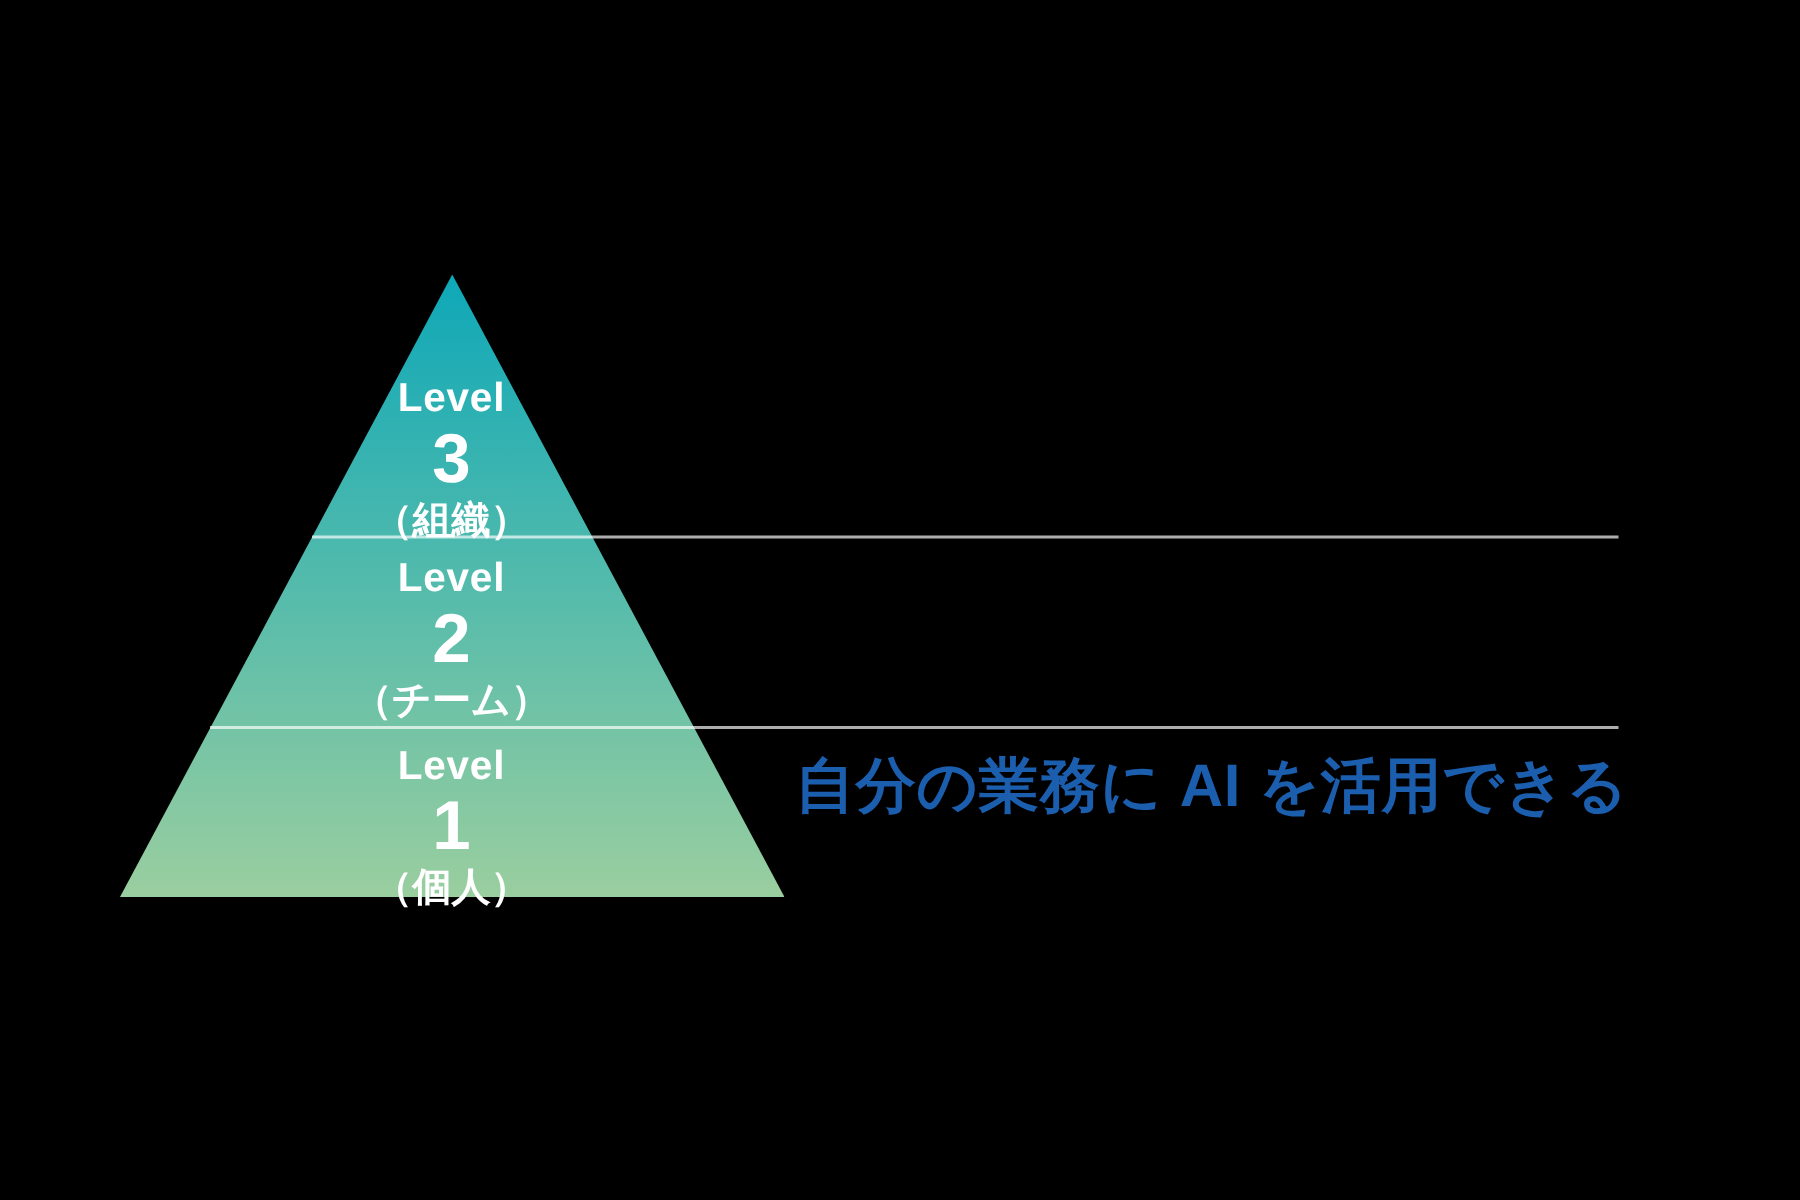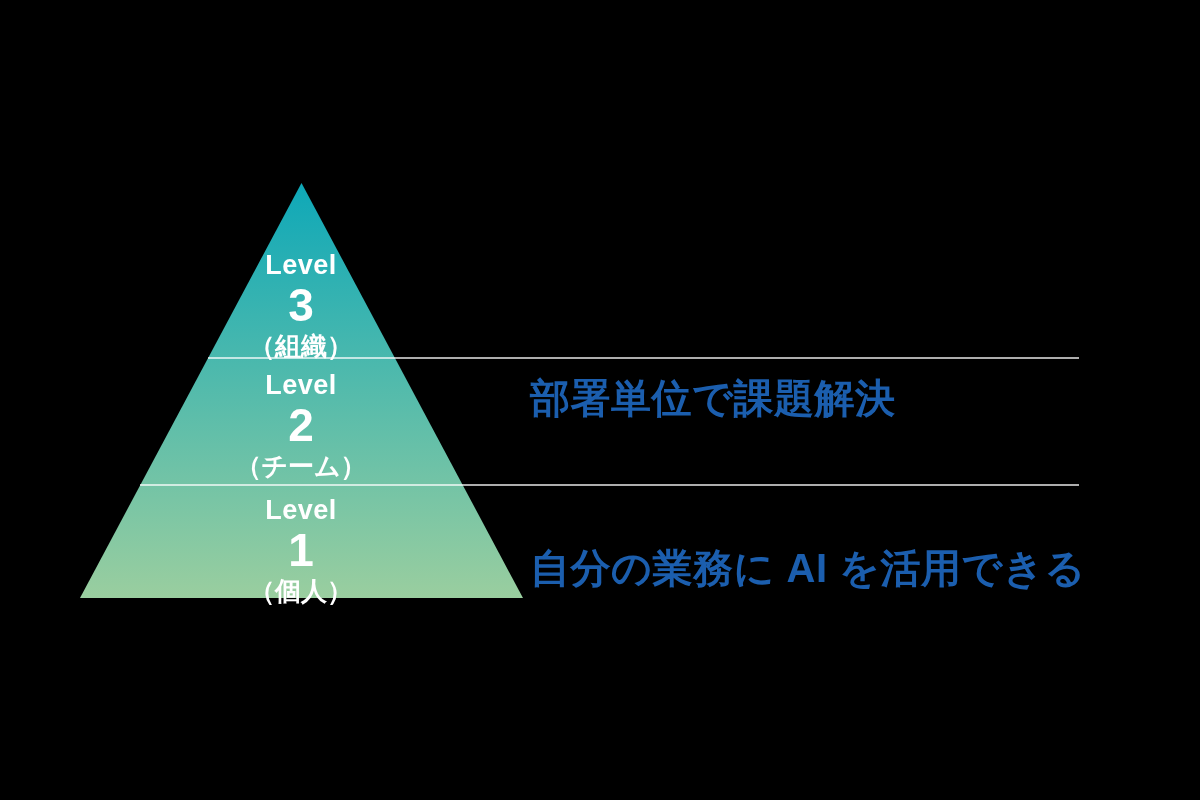--- a/index.html
+++ b/index.html
@@ -55,21 +55,21 @@
     left: 530px;
     color: var(--desc-text, #1B5EAE);
     font-weight: bold;
     font-size: 40px;
     line-height: 1;
     white-space: nowrap;
     letter-spacing: 0.5px;
   }
   .d3 { top: 250px; }
   .d2 { top: 378px; }
-  .d1 { top: 504px; margin-top: 44px; }
+  .d1 { top: 504px; }
 </style>
 </head>
 <body>
 
 <div class="canvas">
 
   <div class="pyramid"></div>
 
   <div class="divider line1"></div>
   <div class="divider line2"></div>
@@ -85,16 +85,15 @@
     <div class="lvl-num">2</div>
     <div class="lvl-scope">（チーム）</div>
   </div>
 
   <div class="level-group lg1">
     <div class="lvl-word">Level</div>
     <div class="lvl-num">1</div>
     <div class="lvl-scope">（個人）</div>
   </div>
 
-  <div class="desc d2">部署単位で課題解決</div>
   <div class="desc d1">自分の業務に AI を活用できる</div>
 
 </div>
 
 </body></html>

